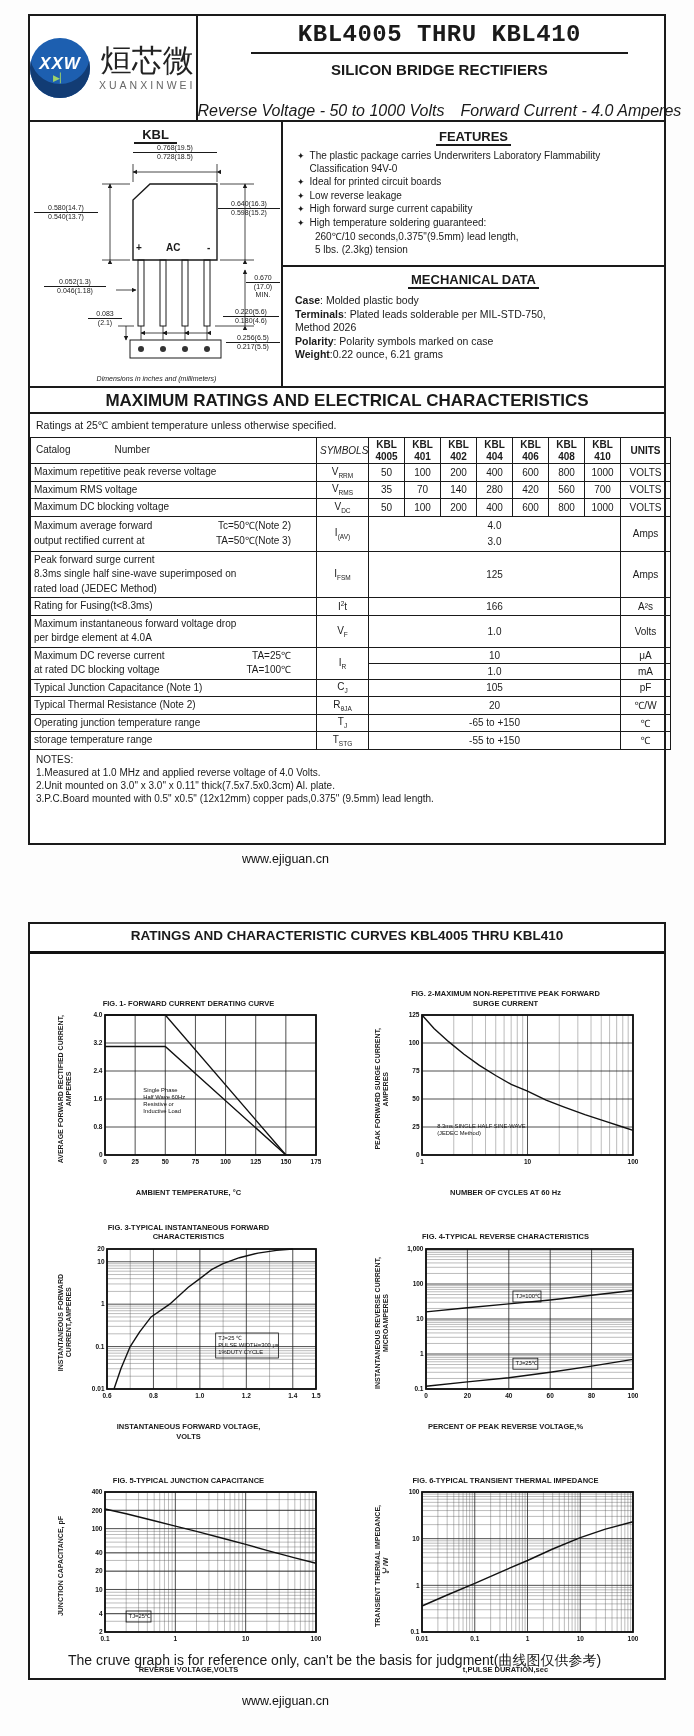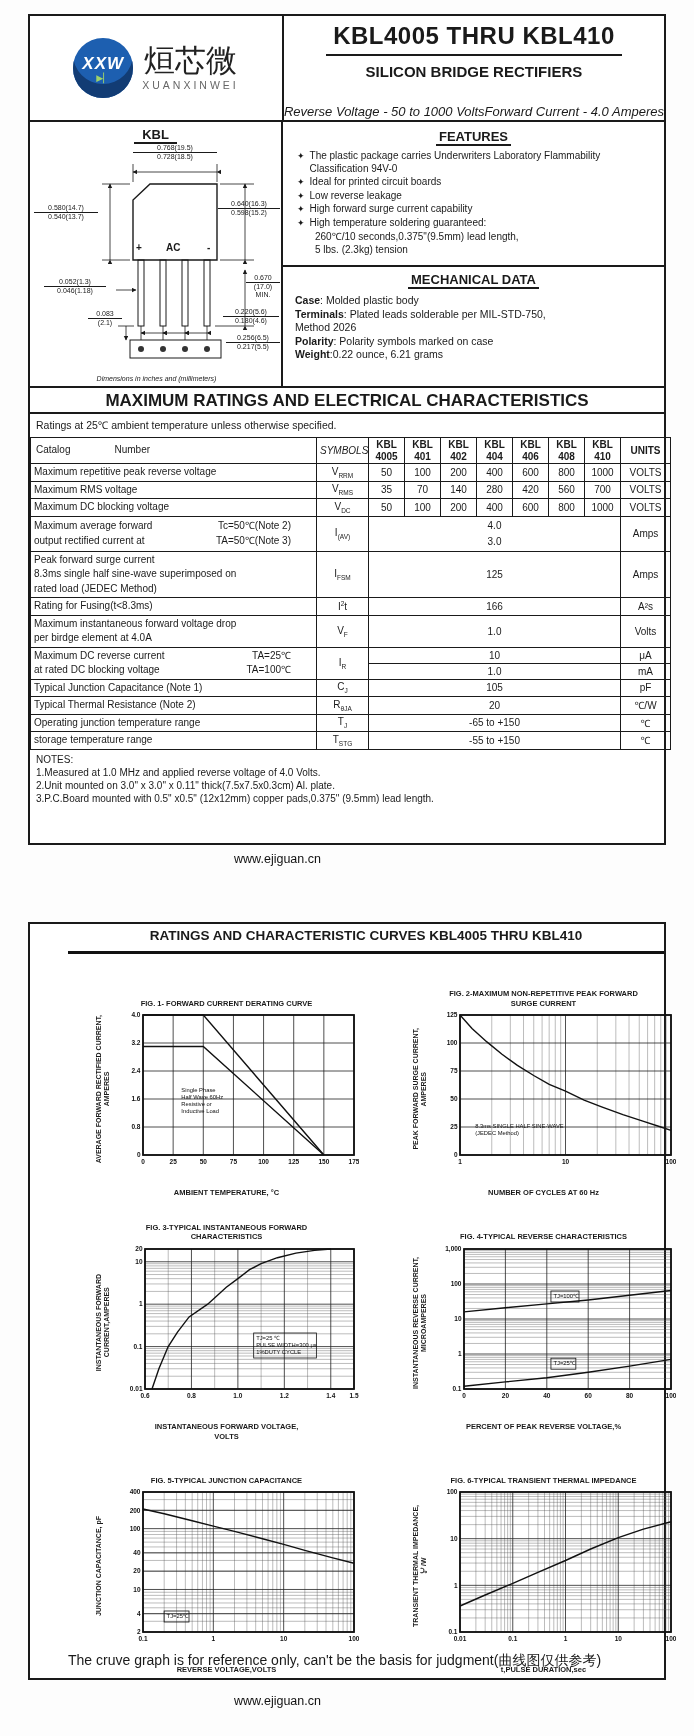--- a/index.html
+++ b/index.html
@@ -1,36 +1,36 @@
 <!DOCTYPE html>
 <html><head>
 <meta charset="utf-8">
 <style>
   html,body{margin:0;padding:0;background:#fdfdfd;}
   body{width:694px;height:1736px;position:relative;font-family:"Liberation Sans",sans-serif;color:#1a1a1a;}
   .sheet{position:absolute;left:28px;width:638px;border:2px solid #1a1a1a;background:#fff;box-sizing:border-box;}
   #sheet1{top:14px;height:831px;}
-  #sheet2{top:922px;height:758px;padding-left:38px;}
-  .site{position:absolute;left:0;width:555px;text-align:center;font-size:12.5px;color:#111;}
+  #sheet2{top:922px;height:758px;}
+  .site{position:absolute;left:8px;width:555px;text-align:center;font-size:12.5px;color:#111;}
   #site1{top:852px;} #site2{top:1694px;}
 
   
   .header-row{height:104px;border-bottom:2px solid #1a1a1a;display:flex;}
   .logo-cell{width:253px;border-right:2px solid #1a1a1a;display:flex;align-items:center;justify-content:center;gap:9px;}
   .logo-circle{width:60px;height:60px;border-radius:50%;background:#1d5fb0;display:flex;flex-direction:column;align-items:center;justify-content:center;color:#fff;flex:0 0 auto;box-shadow:inset 0 -14px 0 #123c74;}
   .logo-letters{font-weight:bold;font-style:italic;font-size:17px;letter-spacing:1px;}
   .logo-diode{font-size:9px;color:#9fd36a;line-height:1;}
   .brand{display:flex;flex-direction:column;align-items:center;}
   .brand-cn{font-size:31px;font-weight:normal;color:#222;line-height:1.05;}
   .brand-en{font-size:10.5px;color:#666;letter-spacing:3px;margin-top:2px;}
   .title-cell{flex:1;display:flex;flex-direction:column;align-items:center;justify-content:center;padding-top:4px;}
-  .part-range{font-size:24px;font-weight:bold;letter-spacing:.5px;}
+  .part-range{font-size:24px;font-weight:bold;letter-spacing:.5px;font-family:Liberation Mono, monospace;}
   .title-rule{width:78%;border-top:2.5px solid #1a1a1a;margin:4px 0 7px;}
   .family{font-size:15px;font-weight:bold;}
-  .subtitle{font-style:italic;font-size:13px;margin-top:24px;display:flex;white-space:nowrap;}
+  .subtitle{font-style:italic;font-size:16px;margin-top:24px;display:flex;gap:16px;white-space:nowrap;}
 
   
   .mid-row{display:flex;height:264px;border-bottom:2px solid #1a1a1a;}
   .pkg-cell{width:253px;border-right:2px solid #1a1a1a;position:relative;box-sizing:border-box;}
   .pkg-title-wrap{text-align:center;margin-top:3px;}
   .pkg-title{font-weight:bold;font-size:13px;border-bottom:2px solid #1a1a1a;padding:0 8px;}
   .pkg-draw{position:absolute;left:0;top:20px;width:253px;height:218px;}
   .pkg-label{position:absolute;font-size:7px;line-height:1.15;text-align:center;}
   .frac span{display:block;}
   .frac span:first-child{border-bottom:1px solid #1a1a1a;}

